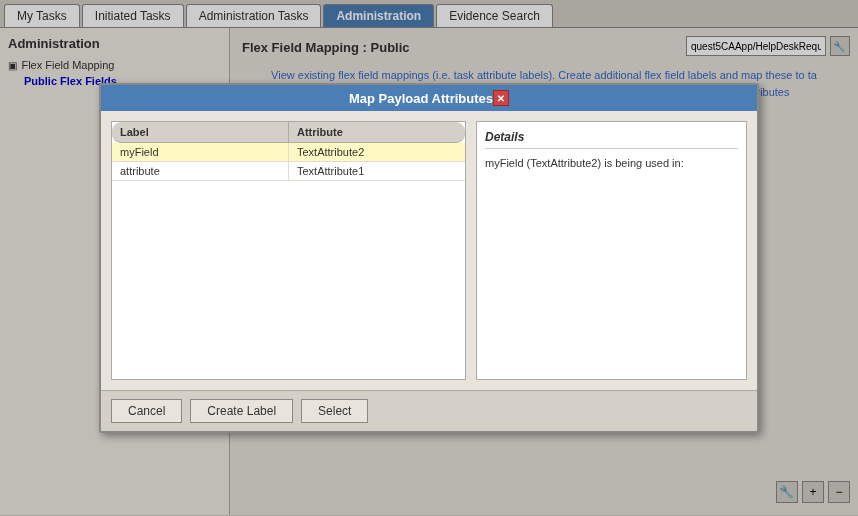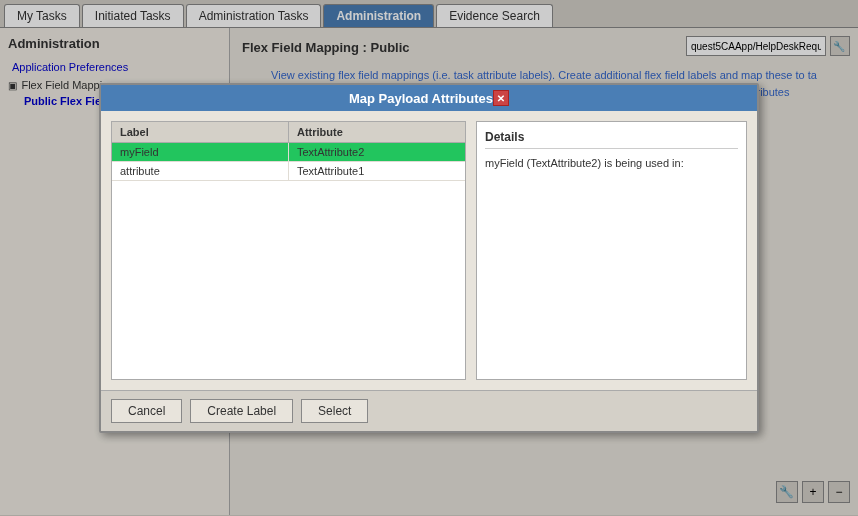--- a/index.html
+++ b/index.html
@@ -228,37 +228,38 @@
       width: 355px;
       border: 1px solid #aaa;
       background: white;
       display: flex;
       flex-direction: column;
     }
     .table-header {
       display: flex;
       background: #d4d0c8;
       border-bottom: 1px solid #aaa;
+      border-radius: 9px;
     }
     .table-col-header {
       padding: 4px 8px;
       font-size: 11px;
       font-weight: bold;
       color: #333;
       flex: 1;
       border-right: 1px solid #aaa;
     }
     .table-col-header:last-child { border-right: none; }
     .table-body { flex: 1; overflow-y: auto; }
     .table-row {
       display: flex;
       border-bottom: 1px solid #e0dcd4;
       cursor: pointer;
     }
-    .table-row.selected { background: #22c55e; }
+    .table-row.selected { background: #fef9c3; }
     .table-cell {
       padding: 3px 8px;
       font-size: 11px;
       flex: 1;
       border-right: 1px solid #e0dcd4;
       color: #333;
     }
     .table-cell:last-child { border-right: none; }
 
     
@@ -268,20 +269,21 @@
       background: white;
       padding: 8px;
     }
     .details-title {
       font-weight: bold;
       font-size: 12px;
       color: #333;
       margin-bottom: 8px;
       border-bottom: 1px solid #ccc;
       padding-bottom: 4px;
+      font-style: italic;
     }
     .details-text {
       font-size: 11px;
       color: #333;
     }
 
     
     .modal-footer {
       padding: 8px 10px;
       display: flex;
@@ -317,21 +319,20 @@
   </div>
   <div class="tab">
     <span>Evidence Search</span>
   </div>
 </div>
 
 <div class="main-content">
 
   <div class="sidebar">
     <div class="sidebar-title">Administration</div>
-    <a class="sidebar-link">Application Preferences</a>
     <div class="sidebar-section">
       <span class="collapse-icon">▣</span>
       <span>Flex Field Mapping</span>
     </div>
     <a class="sidebar-active-link">Public Flex Fields</a>
   </div>
 
   <div class="right-panel">
     <div class="panel-title">Flex Field Mapping : Public</div>
     <div class="panel-description">

